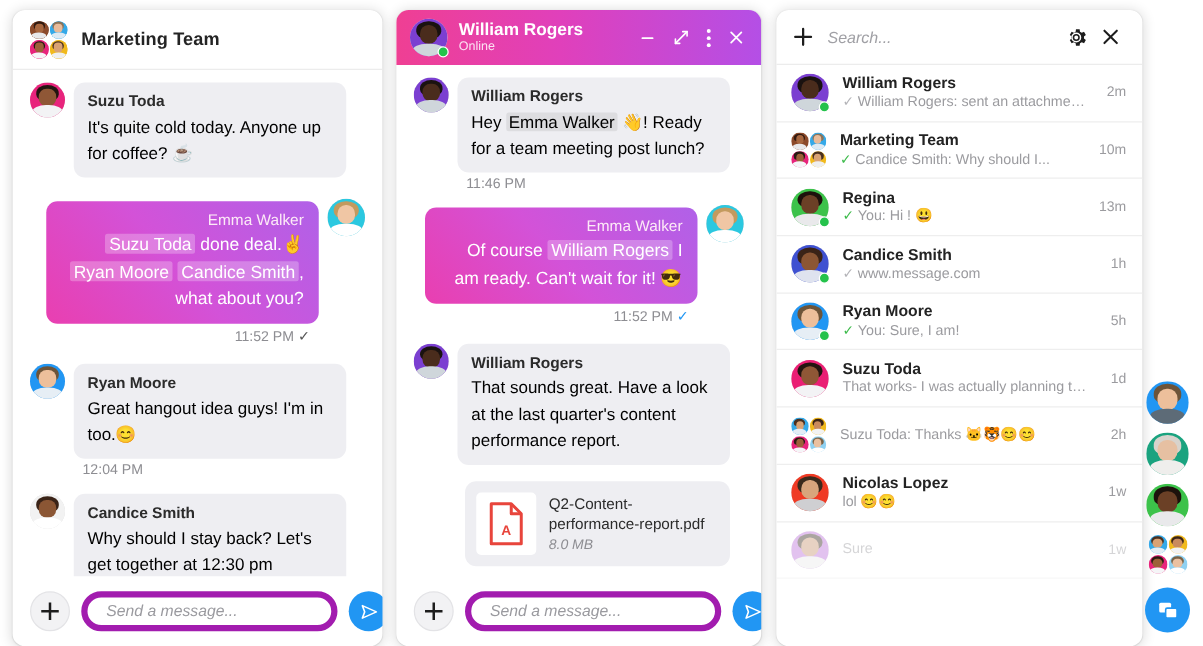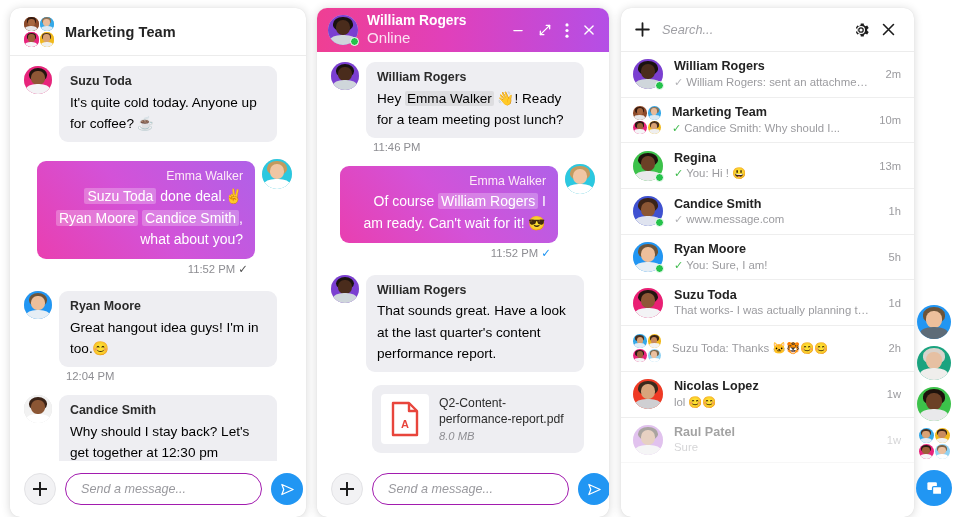--- a/index.html
+++ b/index.html
@@ -139,21 +139,21 @@
   .plus-glyph { position: relative; width: 14px; height: 14px; }
   .plus-glyph:before, .plus-glyph:after {
     content: ""; position: absolute; background: #1d1d1d;
   }
   .plus-glyph:before { left: 0; top: 6px; width: 14px; height: 2.4px; }
   .plus-glyph:after  { top: 0; left: 6px; height: 14px; width: 2.4px; }
 
   .msg-input {
     flex: 1 1 auto;
     height: 32px;
-    border: 1px solid #a21caf;
+    border: 5px solid #a21caf;
     border-radius: 16px;
     padding: 0 15px;
     font-size: 12.6px;
     font-style: italic;
     color: #c2410c;
     font-family: "Liberation Sans", sans-serif;
     outline: none;
     background: #ffffff;
   }
   .msg-input::placeholder { color: #9a9a9f; font-style: italic; }
@@ -169,21 +169,21 @@
   .chat-header {
     height: 44px;
     background: linear-gradient(90deg, #ef3f93 0%, #e040bb 45%, #b44fe6 100%);
     display: flex; align-items: center;
     padding: 0 10px 0 11px;
     flex: 0 0 auto;
     position: relative;
   }
   .chat-id { margin-left: 9px; flex: 1 1 auto; }
   .chat-name { font-size: 13.8px; font-weight: bold; color: #ffffff; line-height: 1.12; }
-  .chat-status { font-size: 15px; color: #fbe2f2; line-height: 1.2; }
+  .chat-status { font-size: 10px; color: #fbe2f2; line-height: 1.2; }
   .hdr-icons { display: flex; align-items: center; gap: 13px; padding-right: 3px; }
   .hdr-ic { cursor: pointer; display: flex; align-items: center; justify-content: center; }
   .online-dot {
     position: absolute;
     right: -1px; bottom: -1px;
     width: 9px; height: 9px;
     border-radius: 50%;
     background: #24c24b;
     border: 1.6px solid #ffffff;
   }
@@ -746,21 +746,20 @@
       <div class="conv faded">
         <div class="avatar a30">
           <div class="face">
               <div class="bg" style="background:#b96fd9"></div>
               <div class="hair" style="background:#35291e"></div>
               <div class="head" style="background:#c79470"></div>
               <div class="body" style="background:#e9e9ea"></div>
             </div>
         </div>
         <div class="conv-body">
-          <div class="conv-name">Raul Patel</div>
           <div class="conv-prev">Sure</div>
         </div>
         <div class="conv-time">1w</div>
       </div>
     </div>
   </div>
 
   <div id="rail">
     <div class="rail-av">
       <div class="face">

